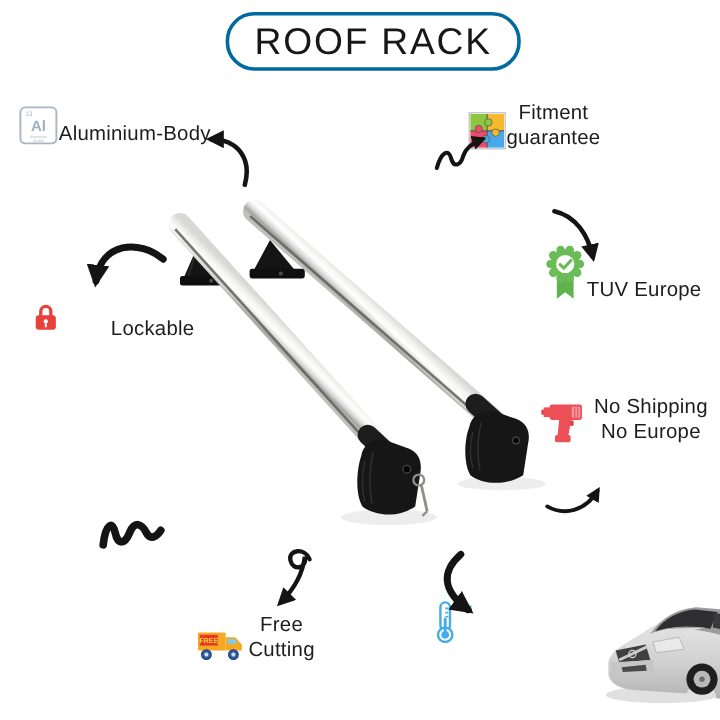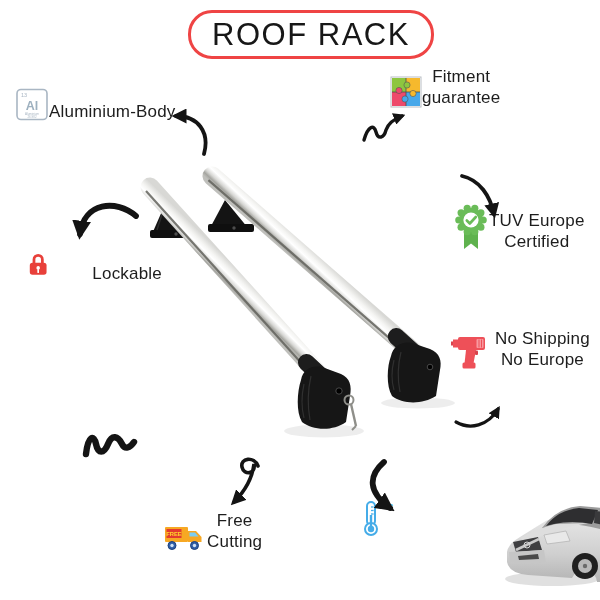--- a/index.html
+++ b/index.html
@@ -1,27 +1,27 @@
 <!DOCTYPE html>
 <html><head>
 <meta charset="utf-8">
 <style>
   html,body{margin:0;padding:0}
   body{width:600px;height:600px;background:#fff;font-family:"Liberation Sans","DejaVu Sans",sans-serif}
   #canvas{position:relative;width:600px;height:600px;background:#fff;overflow:hidden;color:#1d1d1d}
   svg text{font-family:"Liberation Sans","DejaVu Sans",sans-serif}
-  .title-pill{position:absolute;left:188px;top:10px;width:240px;height:43px;border:3px solid #ef4444;
+  .title-pill{position:absolute;left:188px;top:10px;width:240px;height:43px;border:3px solid #0369a1;
     border-radius:24px;display:flex;align-items:center;justify-content:center;background:#fff}
   .title-pill span{font-size:31px;letter-spacing:1.5px;color:#171717;font-weight:500}
   .feature{position:absolute;display:flex;flex-direction:row;align-items:flex-end;text-align:center}
   .feature .lbl{font-size:17px;line-height:21px;color:#1d1d1d;letter-spacing:.2px;white-space:nowrap;margin-top:4px}
   .feature .lbl .ln{display:block}
   .arrow{position:absolute}
   #f-aluminium{left:15px;top:88px;width:166px}
-  #f-fitment{left:390px;top:62px;width:140px}
+  #f-fitment{left:390px;top:79px;width:140px}
   #f-lockable{left:28px;top:244px;width:134px}
   #f-lockable .icon{margin-right:44px}
   #f-tuv{left:453px;top:204px;width:140px}
   #f-nodrill{left:451px;top:324px;width:140px}
   #f-durable{left:26px;top:370px;width:120px}
   #f-freeship{left:163px;top:506px;width:130px}
   #f-temp{left:343px;top:500px;width:134px}
   #f-temp .icon{margin-left:18px}
   #product{position:absolute;left:130px;top:160px}
   #car{position:absolute;left:500px;top:490px}
@@ -156,21 +156,20 @@
           <circle cx="14.2" cy="4.3" r="3.6"></circle>
         <circle cx="21.8" cy="4.3" r="3.6"></circle>
           <circle cx="27.9" cy="8.8" r="3.6"></circle>
         <circle cx="18" cy="16" r="12"></circle>
       </g>
       <circle cx="18" cy="16" r="7.6" fill="#fff"></circle>
       <path d="M13.8,16.5 L16.8,19.5 L22.8,13" fill="none" stroke="#6abc58" stroke-width="2.6" stroke-linecap="round" stroke-linejoin="round"></path>
     </svg>
     <div class="lbl">
       <span class="ln">TUV Europe</span>
-      <span class="ln">Certified</span>
     </div>
   </div>
 
   <div class="feature" id="f-nodrill">
     <svg class="icon" width="44" height="36" viewBox="0 0 44 36">
       <rect x="0" y="7.5" width="3" height="4" fill="#d8434c"></rect>
       <rect x="2" y="5.5" width="7" height="8" fill="#ee5058"></rect>
       <rect x="7" y="3" width="27" height="13" rx="2" fill="#ee5058"></rect>
       <rect x="25.5" y="5" width="7" height="9" rx="1" fill="#f89aa0"></rect>
       <line x1="28" y1="5.5" x2="28" y2="13.5" stroke="#ee5058" stroke-width="1"></line>

